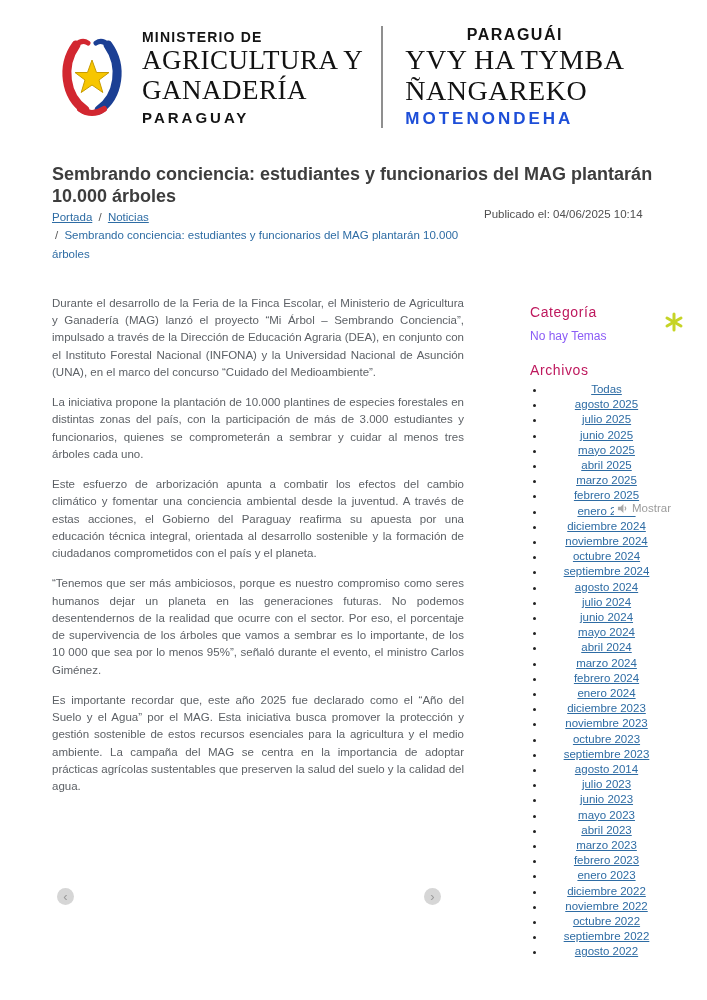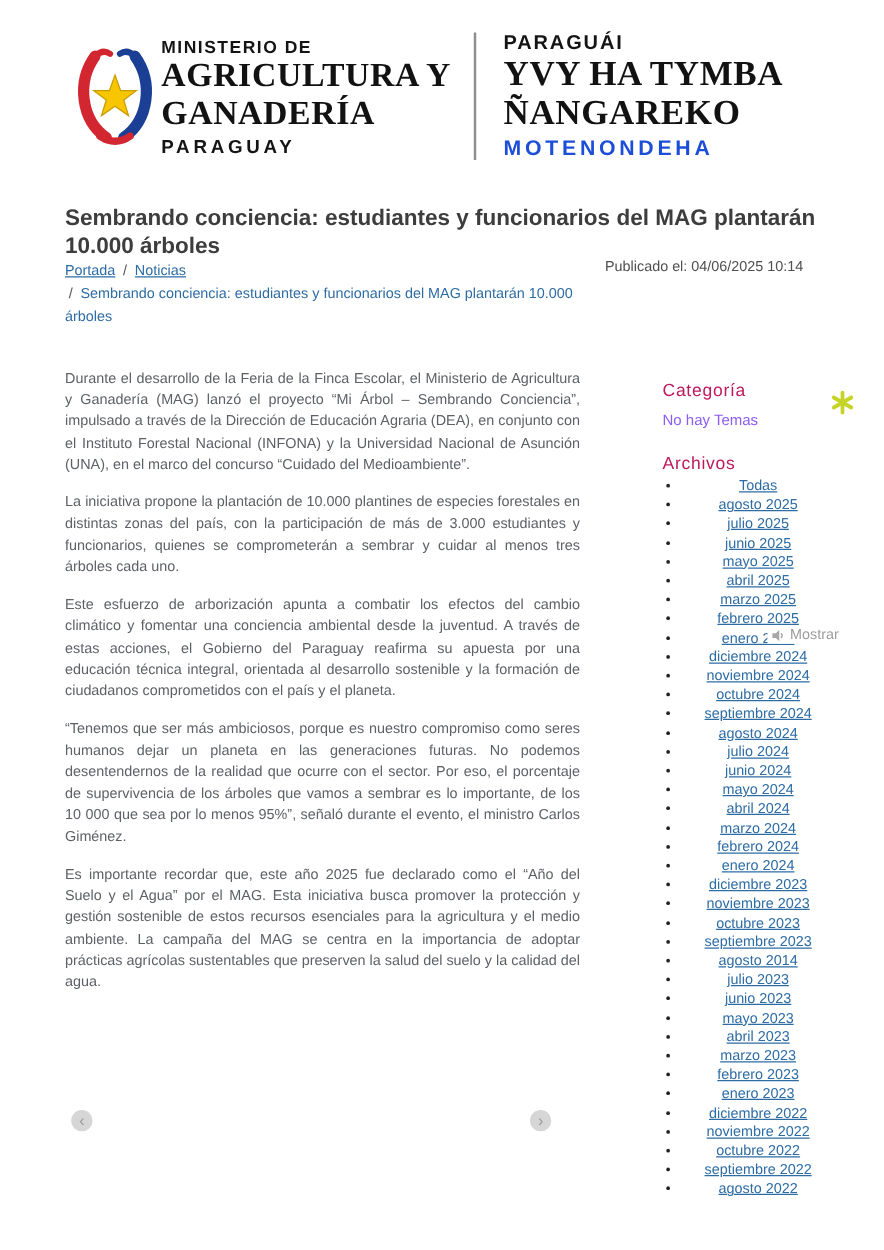--- a/index.html
+++ b/index.html
@@ -3,27 +3,27 @@
 <meta charset="utf-8">
 <style>
   * { margin:0; padding:0; box-sizing:border-box; }
   html,body { background:#ffffff; }
   body { font-family:"Liberation Sans","DejaVu Sans",sans-serif; color:#333; }
   .page { position:relative; width:707px; height:1000px; margin:0 auto; background:#ffffff; overflow:hidden; }
 
   
   .site-header { display:flex; align-items:center; padding:26px 0 0 55px; }
   .logo-mark { flex:0 0 auto; }
-  .ministry-block { }
+  .ministry-block { margin-left:13px; }
   .mini-line { font-size:14px; font-weight:bold; letter-spacing:1.2px; color:#141414; }
-  .big-line { font-family:"Liberation Serif","DejaVu Serif",serif; font-weight:bold;
+  .big-line { font-family:"Liberation Serif","DejaVu Serif",serif; font-weight:normal;
               font-size:27px; line-height:1.12; color:#121212; letter-spacing:0.5px; }
   .paraguay-line { font-size:15px; font-weight:bold; letter-spacing:3px; color:#141414; margin-top:3px; }
   .header-divider { width:2px; height:102px; background:#8f8f8f; margin:0 22px 0 18px; }
-  .guarani-block .mini-line { font-size:16px; letter-spacing:1.5px; }
+  .guarani-block .mini-line { font-size:16px; letter-spacing:1.5px;text-align:center; }
   .guarani-block .big-line { font-size:28px; }
   .guarani-block .moten-line { font-size:17px; font-weight:bold; letter-spacing:3px; color:#1d4ed8; margin-top:2px; }
 
   
   .main { padding:34px 40px 0 52px; }
   .page-title { font-size:18px; line-height:1.25; font-weight:bold; color:#3d3d3d; max-width:640px; }
   .meta-row { display:flex; align-items:flex-start; }
   .breadcrumb { font-size:11.5px; color:#555; max-width:432px; line-height:1.6; }
   .breadcrumb a { color:#2e6ca4; text-decoration:underline; cursor:pointer; }
   .breadcrumb .sep { color:#555; margin:0 3px; }

